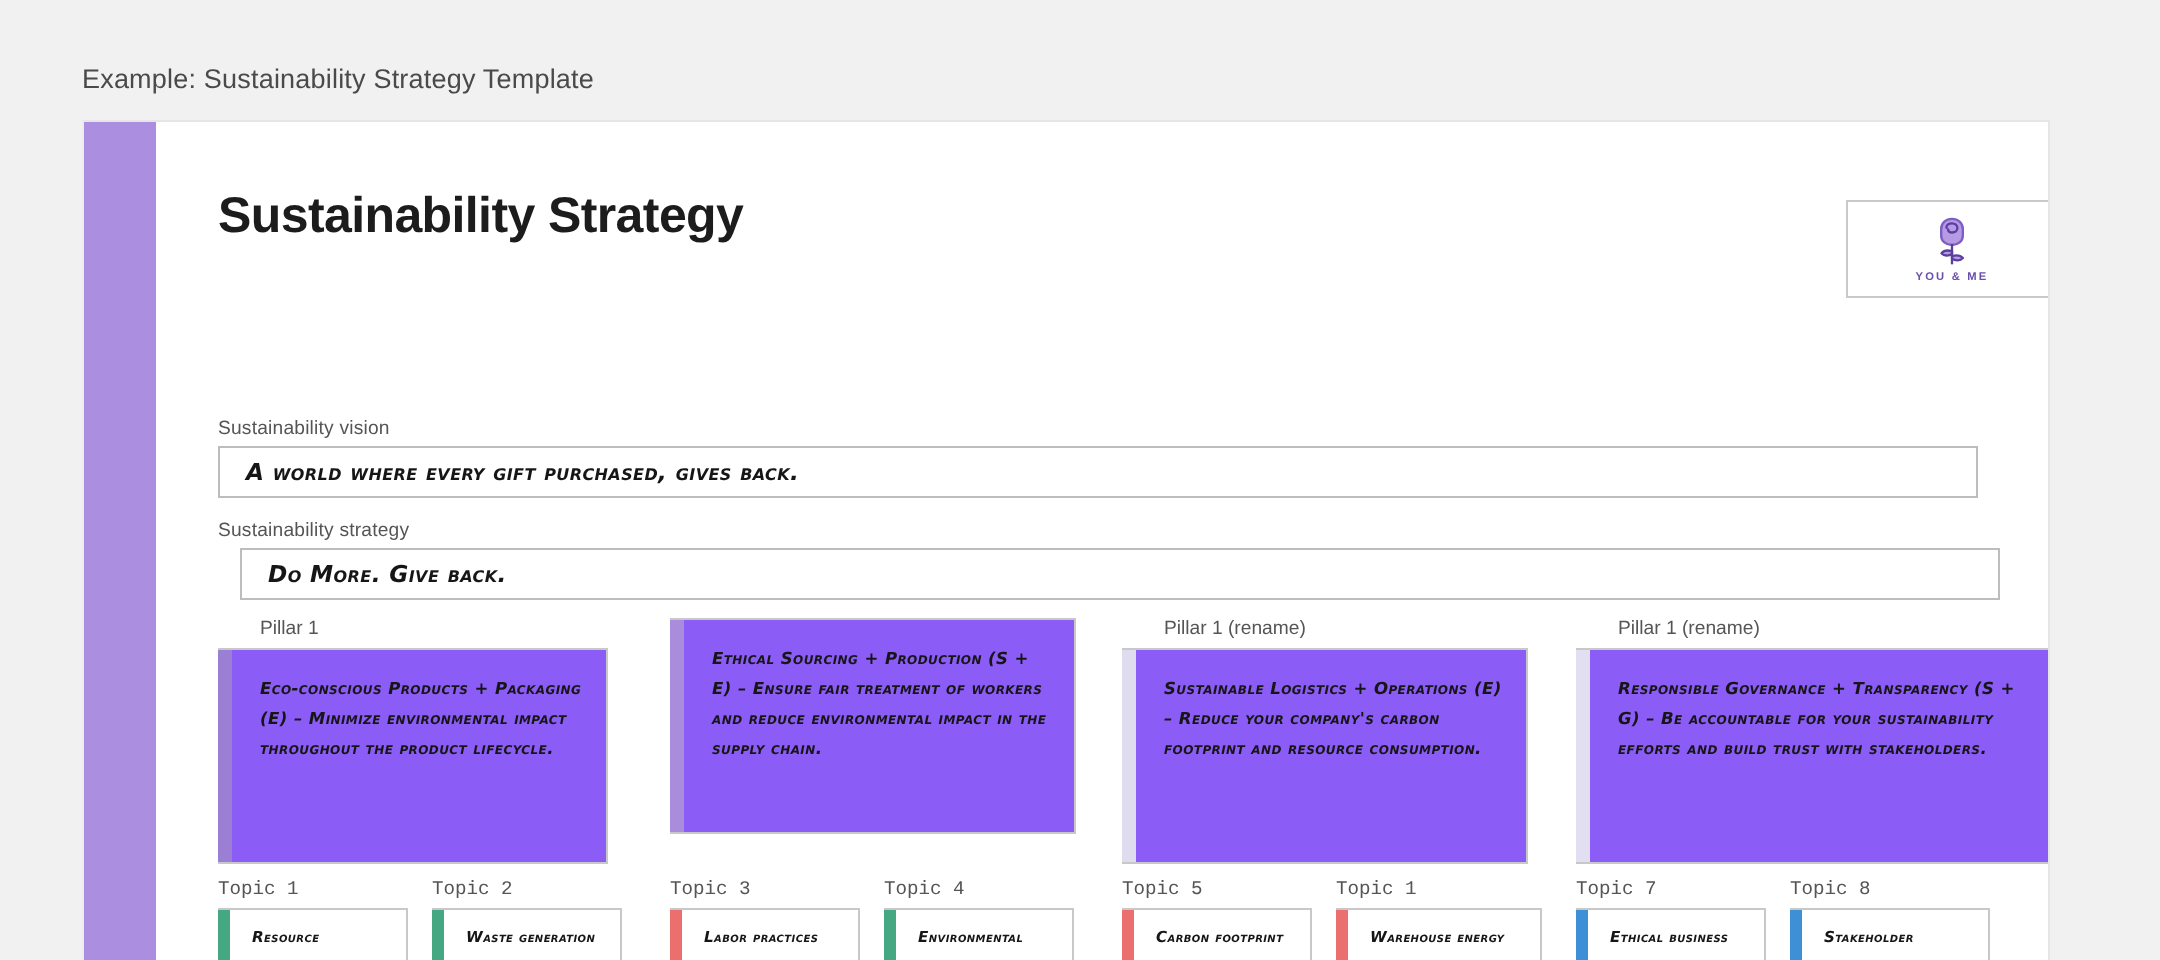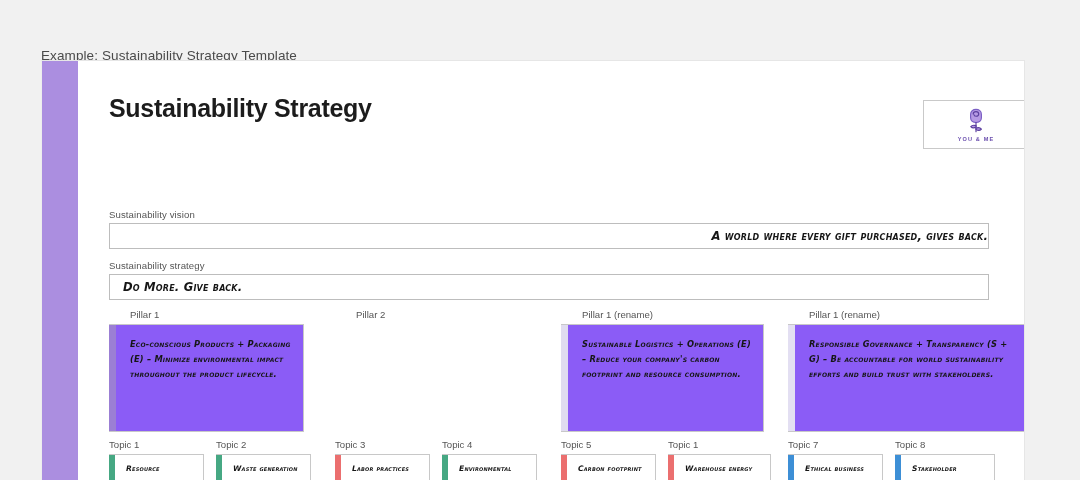--- a/index.html
+++ b/index.html
@@ -19,21 +19,21 @@
   .screen {
     position: relative;
     width: 1080px;
     height: 480px;
     background: #f1f1f1;
   }
 
   .example-caption {
     position: absolute;
     left: 41px;
-    top: 48px;
+    top: 32px;
     font-size: 13.5px;
     color: #4a4a4a;
     letter-spacing: 0.1px;
     white-space: nowrap;
   }
 
   
   .doc-sheet {
     position: absolute;
     left: 41px;
@@ -124,23 +124,23 @@
     font-weight: bold;
     font-variant: small-caps;
     color: #161616;
     letter-spacing: 0.2px;
   }
   .field-value {
     font-size: 11.6px;
   }
 
   #vision-label  { left: 0px;  top: 148px; }
-  #vision-input  { left: 0px;  top: 162px; width: 880px; height: 26px; justify-content: flex-end; }
+  #vision-input  { left: 0px;  top: 162px; width: 880px; height: 26px; }
   #strategy-label{ left: 0px;  top: 199px; }
-  #strategy-input{ left: 0px;  top: 213px; width: 880px; height: 26px; }
+  #strategy-input{ left: 11px;  top: 213px; width: 880px; height: 26px; }
 
   
   .pillar-row {
     position: absolute;
     left: 0px;
     top: 248px;
     width: 915px;
     height: 122px;
   }
   .pillar-col { position: absolute; top: 0; }
@@ -181,20 +181,21 @@
     width: 915px;
     height: 95px;
   }
   .topic-col { position: absolute; top: 0; }
   .topic-label {
     font-size: 9.6px;
     color: #555555;
     white-space: nowrap;
     display: block;
     margin-bottom: 4px;
+    font-family: Liberation Mono, monospace;
   }
   .topic-card {
     box-sizing: border-box;
     height: 56px;
     border: 1px solid #c8c8c8;
     border-left: none;
     background: #fff;
     display: flex;
   }
   .topic-bar {
@@ -249,34 +250,37 @@
 
       <div class="pillar-row" id="pillar-row">
           <div class="pillar-col" style="left: 0px; width: 195px;">
             <span class="pillar-label">Pillar 1</span>
             <div class="pillar-card">
               <div class="pillar-bar" style="background: rgb(155, 127, 212);"></div>
               <div class="pillar-text hand">Eco-conscious Products + Packaging (E) – Minimize environmental impact throughout the product lifecycle.</div>
             </div>
           </div>
           <div class="pillar-col" style="left: 226px; width: 203px;">
-            <span class="pillar-label">Pillar 2</span>
+            <div class="pillar-card">
+              <div class="pillar-bar" style="background: rgb(169, 141, 220);"></div>
+              <div class="pillar-text hand">Ethical Sourcing + Production (S + E) – Ensure fair treatment of workers and reduce environmental impact in the supply chain.</div>
+            </div>
           </div>
           <div class="pillar-col" style="left: 452px; width: 203px;">
             <span class="pillar-label">Pillar 1 (rename)</span>
             <div class="pillar-card">
               <div class="pillar-bar" style="background: rgb(224, 220, 240);"></div>
               <div class="pillar-text hand">Sustainable Logistics + Operations (E) – Reduce your company's carbon footprint and resource consumption.</div>
             </div>
           </div>
           <div class="pillar-col" style="left: 679px; width: 240px;">
             <span class="pillar-label">Pillar 1 (rename)</span>
             <div class="pillar-card">
               <div class="pillar-bar" style="background: rgb(227, 223, 242);"></div>
-              <div class="pillar-text hand">Responsible Governance + Transparency (S + G) – Be accountable for world sustainability efforts and build trust with stakeholders.</div>
+              <div class="pillar-text hand">Responsible Governance + Transparency (S + G) – Be accountable for your sustainability efforts and build trust with stakeholders.</div>
             </div>
           </div>
         </div>
 
       <div class="topic-row" id="topic-row">
           <div class="topic-col" style="left: 0px; width: 95px;">
             <span class="topic-label">Topic 1</span>
             <div class="topic-card">
               <div class="topic-bar" style="background: rgb(70, 168, 131);"></div>
               <div class="topic-text hand">Resource consumption</div>

